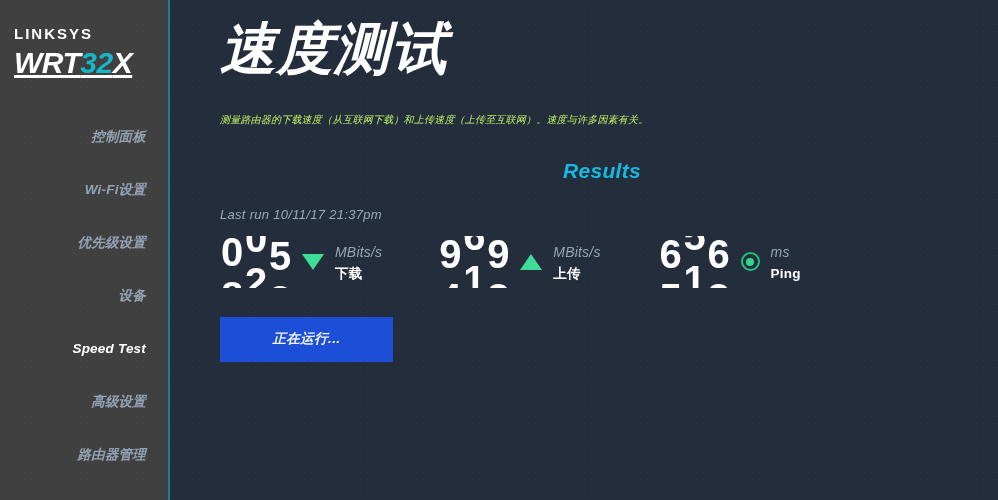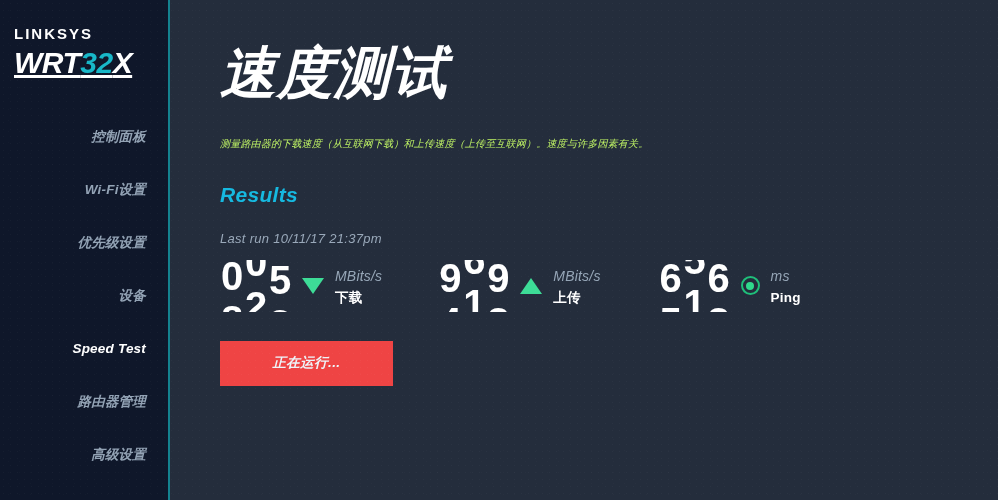--- a/index.html
+++ b/index.html
@@ -18,21 +18,21 @@
       radial-gradient(rgba(255,255,255,.10) .5px, transparent .6px),
       radial-gradient(rgba(255,255,255,.06) .5px, transparent .6px);
     background-size:7px 7px, 11px 11px;
     background-position:0 0, 3px 5px;
   }
   .app { position:absolute; inset:0; display:flex; }
 
   
   .sidebar {
     width:170px; height:100%;
-    background:#0f172a;
+    background:#404040;
     position:relative;
     flex:0 0 170px;
   }
   .sidebar:after {
     content:""; position:absolute; top:0; right:0;
     width:2px; height:100%;
     background:#14828f;
   }
   .logo { padding:26px 0 0 14px; user-select:none; }
   .logo-top {
@@ -53,39 +53,39 @@
     text-align:right; padding:0 24px 0 10px;
     height:53px; line-height:53px;
     font-size:13.5px; font-style:italic; font-weight:bold;
     color:#93a3b5;
     letter-spacing:.2px;
     cursor:pointer; white-space:nowrap;
   }
   .nav-item.active { color:#ffffff;padding-left:12px; }
 
   
-  .main { flex:1 1 auto; position:relative; padding:0 14px 0 50px;margin-top:24px; }
+  .main { flex:1 1 auto; position:relative; padding:0 14px 0 50px; }
 
   .page-title {
     margin-top:18px;
     font-size:56px; font-weight:bold; font-style:italic;
     letter-spacing:1px; color:#ffffff; line-height:1.1;
   }
 
   .desc { margin-top:32px; width:760px; }
   .desc p {
     font-size:10px; font-style:italic; color:#bef264;
     line-height:1.5; letter-spacing:.2px;
   }
   .desc p + p { margin-top:25px; }
 
   .results-head {
     margin-top:32px;
     font-size:21px; font-weight:bold; font-style:italic;
-    color:#16b9e0; letter-spacing:.3px;
+    color:#16b9e0; letter-spacing:.3px;text-align:center;
   }
 
   .lastrun {
     margin-top:24px;
     font-size:13px; font-style:italic; color:#9aa9ba; letter-spacing:.3px;
   }
 
   
   .metrics { margin-top:14px; display:flex; align-items:flex-start; }
   .metric { display:flex; align-items:center; }
@@ -139,21 +139,21 @@
   }
   .kind {
     font-size:13.5px; font-weight:bold; color:#ffffff;
     line-height:1.45; letter-spacing:.2px; margin-top:2px;
   }
 
   
   .run-btn {
     margin-top:29px;
     width:173px; height:45px;
-    background:#ef4444;
+    background:#1d4ed8;
     border:none; outline:none;
     color:#eef3f8;
     font-size:13.5px; font-style:italic; font-weight:bold;
     font-family:"Liberation Sans", sans-serif;
     letter-spacing:.4px;
     cursor:default;
     display:flex; align-items:center; justify-content:center;
   }
 </style>
 </head>
@@ -165,22 +165,22 @@
     <div class="logo">
       <div class="logo-top">LINKSYS</div>
       <div class="logo-bottom"><span class="wrt">WRT</span><span class="n32">32</span><span class="xx">X</span></div>
     </div>
     <nav class="nav">
         <div class="nav-item">控制面板</div>
         <div class="nav-item">Wi-Fi设置</div>
         <div class="nav-item">优先级设置</div>
         <div class="nav-item">设备</div>
         <div class="nav-item active">Speed Test</div>
+        <div class="nav-item">高级设置</div>
         <div class="nav-item">路由器管理</div>
-        <div class="nav-item">高级设置</div>
       </nav>
   </aside>
 
   <main class="main">
     <h1 class="page-title">速度测试</h1>
 
     <div class="desc">
       <p>测量路由器的下载速度（从互联网下载）和上传速度（上传至互联网）。速度与许多因素有关。</p>
     </div>
 

